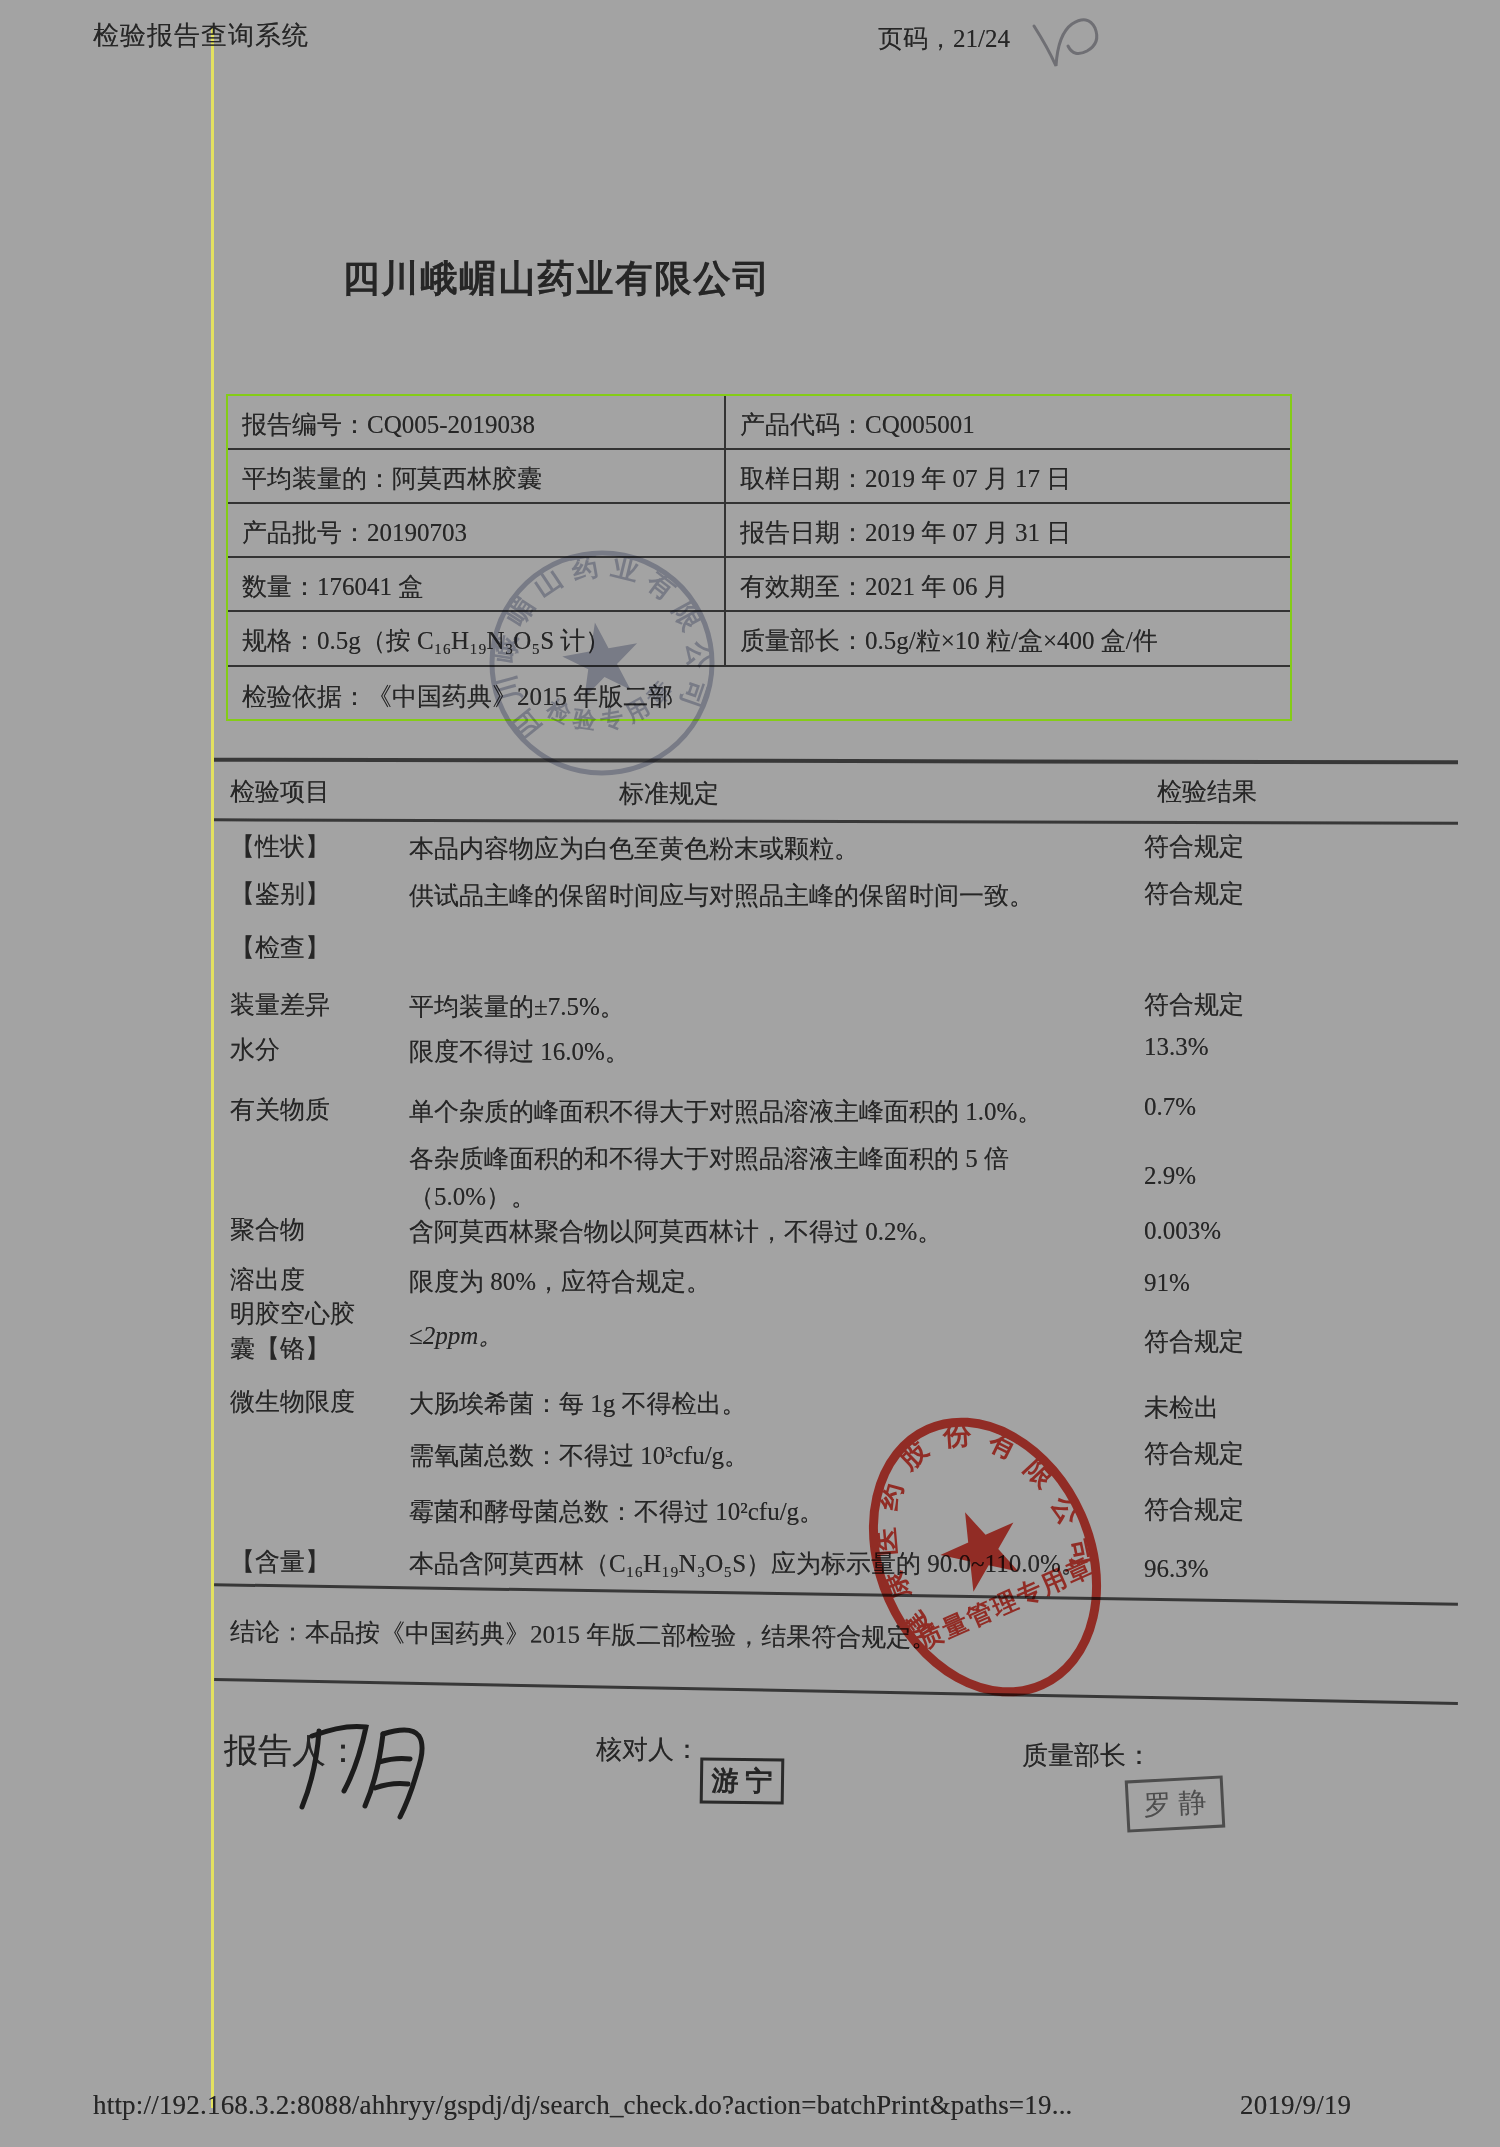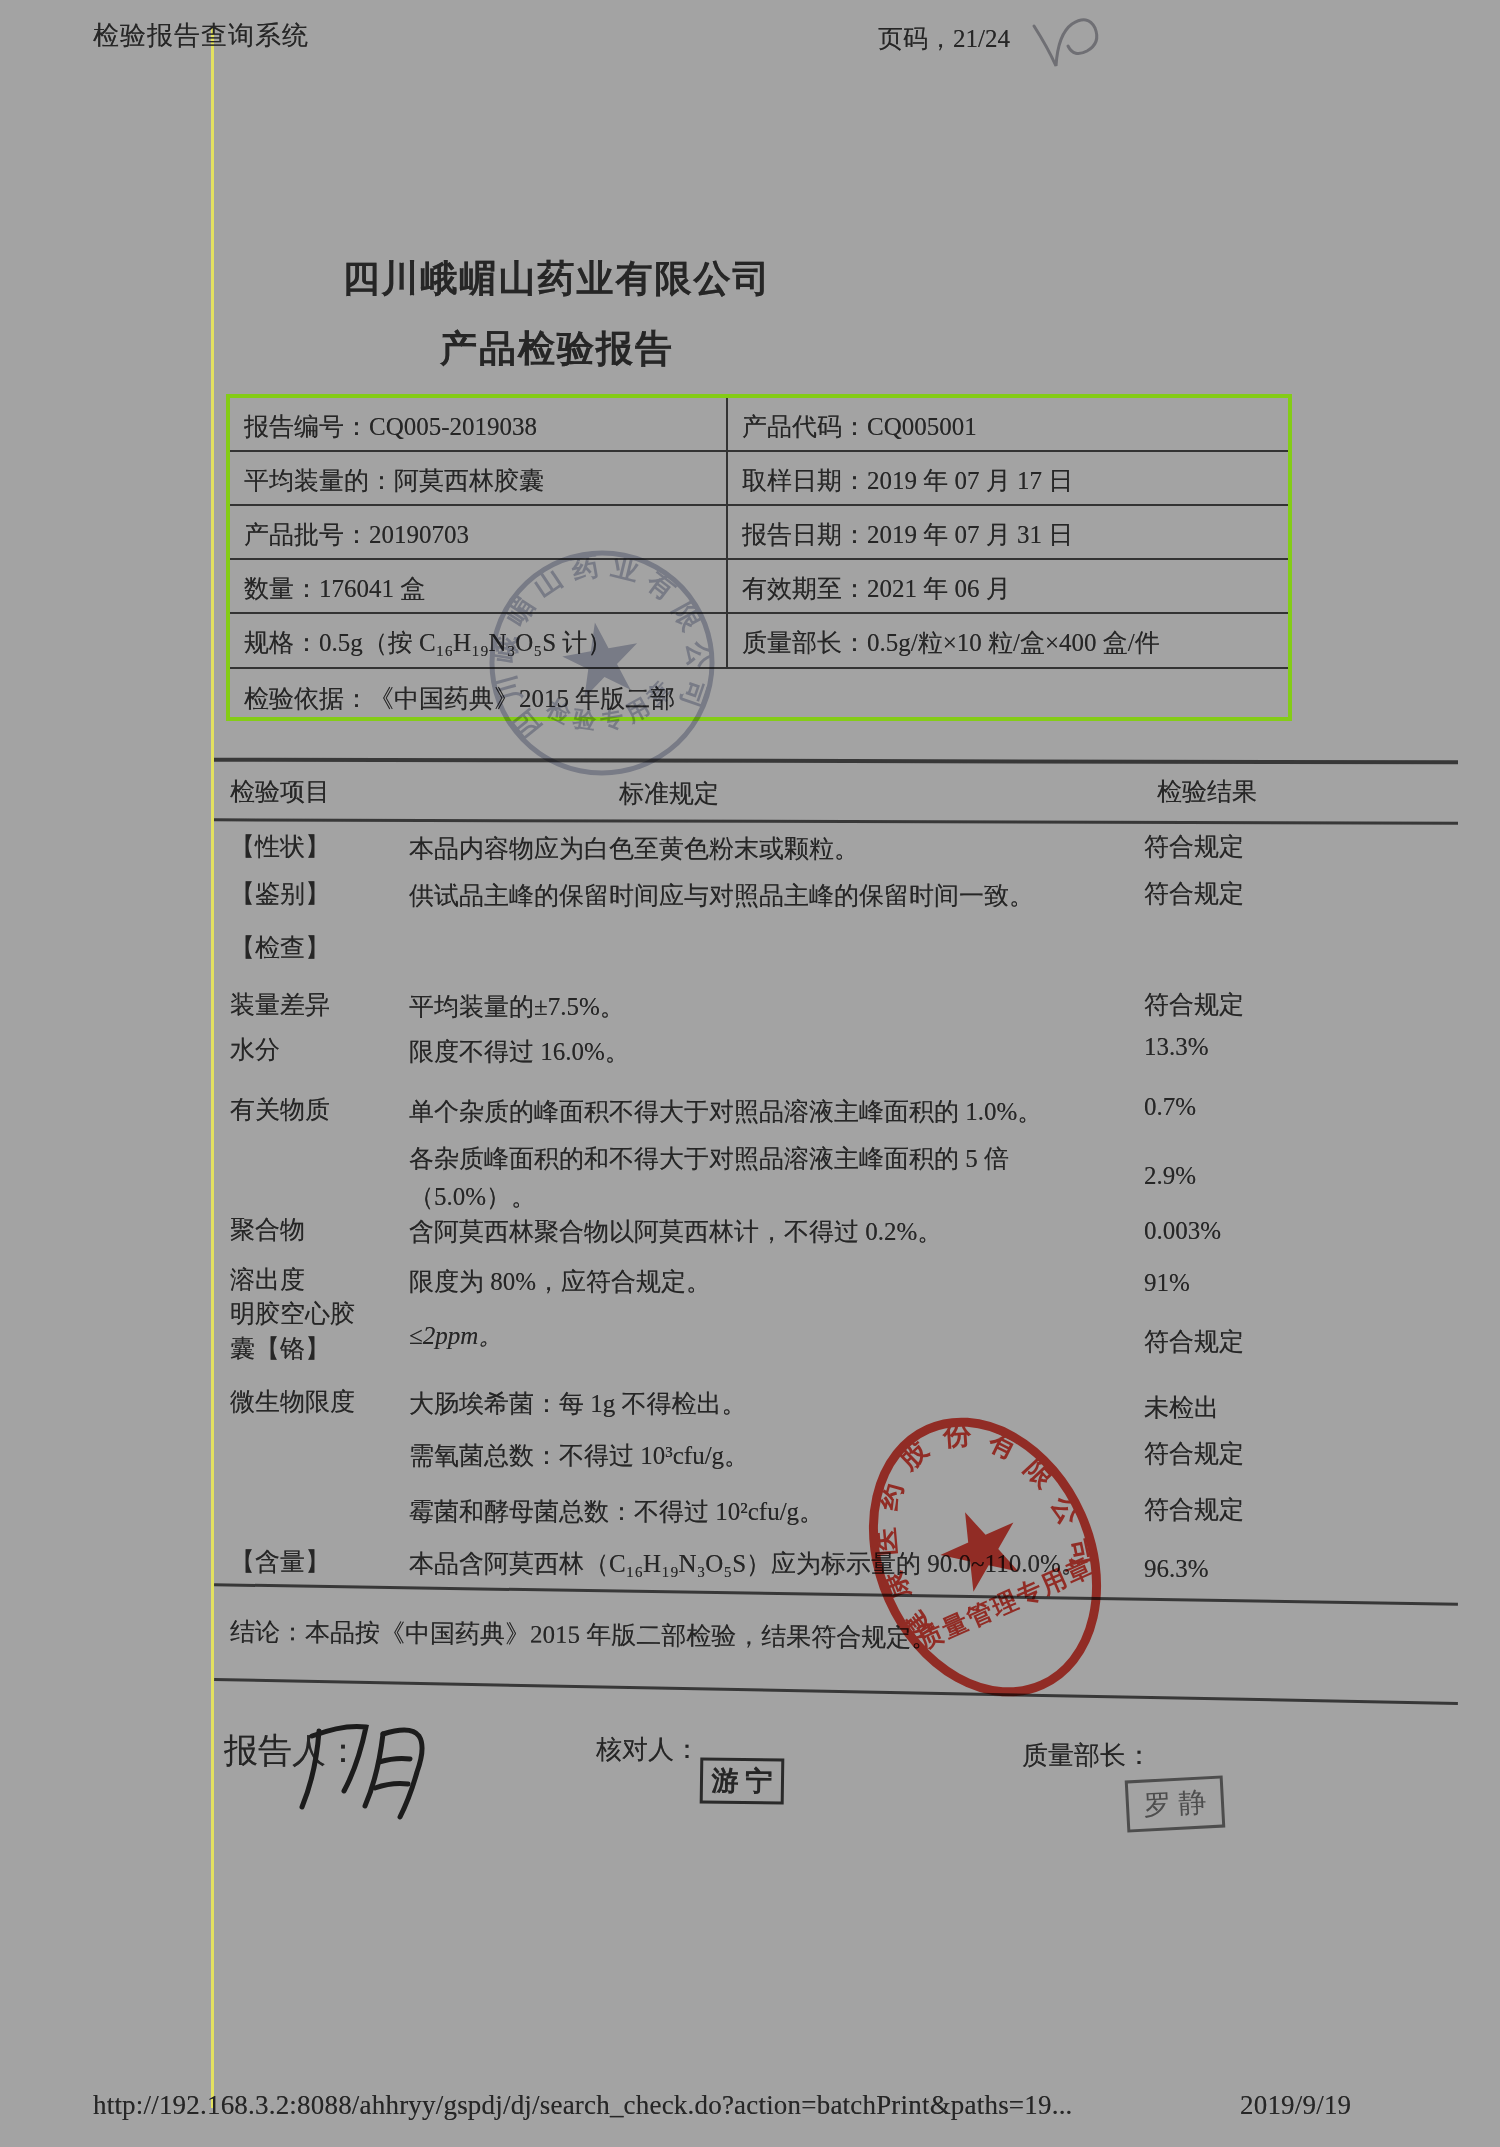--- a/index.html
+++ b/index.html
@@ -9,21 +9,21 @@
   }
   .abs{position:absolute;}
   .ink{color:#262626;text-shadow:0 0 0.6px rgba(40,40,40,0.55);}
   .hline{position:absolute;background:#383838;}
   
   .sys-title{font-size:26px;letter-spacing:1px;}
   .page-label{font-size:25px;}
   
   .doc-title{width:1114px;left:0;text-align:center;font-weight:bold;font-size:37px;letter-spacing:2px;}
   
-  #info-table{left:226px;top:394px;width:1066px;height:327px;border:4px solid #84cc16;box-sizing:border-box;}
+  #info-table{left:226px;top:394px;width:1066px;height:327px;border:2px solid #84cc16;box-sizing:border-box;}
   .info-div{position:absolute;left:0;width:100%;height:2px;background:#333;}
   #info-vdiv{position:absolute;left:496px;top:0;width:2px;height:271px;background:#333;}
   .cell{position:absolute;font-size:25px;white-space:nowrap;}
   
   .irow{position:absolute;left:214px;width:1244px;height:0;overflow:visible;}
   .c-item{position:absolute;left:16px;top:0;width:160px;font-size:25px;line-height:1.38;}
   .c-std{position:absolute;left:195px;top:0;width:715px;font-size:25px;line-height:1.5;}
   .c-res{position:absolute;left:930px;top:0;width:300px;font-size:25px;}
   .ihead{font-size:25px;}
   
@@ -40,21 +40,20 @@
 
   <div class="yellow-line"></div>
 
   <div class="abs ink sys-title" style="left:93px;top:18px;">检验报告查询系统</div>
   <div class="abs ink page-label" style="left:878px;top:22px;">页码，21/24</div>
   <svg class="abs" style="left:1022px;top:8px;" width="96" height="66" viewBox="0 0 96 66">
     <path d="M12,18 q14,22 22,40 q2,-32 16,-42 q16,-10 23,4 q6,15 -8,23 q-13,7 -19,-5" fill="none" stroke="#6f6f74" stroke-width="3" stroke-linecap="round"></path>
   </svg>
 
   <div class="abs ink doc-title" style="top:254px;">四川峨嵋山药业有限公司</div>
-  <div class="abs ink doc-title" style="top:324px;">产品检验报告</div>
 
   <div id="info-table" class="abs">
     <div class="info-div" style="top:52px;"></div>
     <div class="info-div" style="top:106px;"></div>
     <div class="info-div" style="top:160px;"></div>
     <div class="info-div" style="top:214px;"></div>
     <div class="info-div" style="top:269px;"></div>
     <div id="info-vdiv"></div>
 
     <div class="cell ink" style="left:14px;top:12px;"><span>报告编号：</span><span>CQ005-2019038</span></div>

